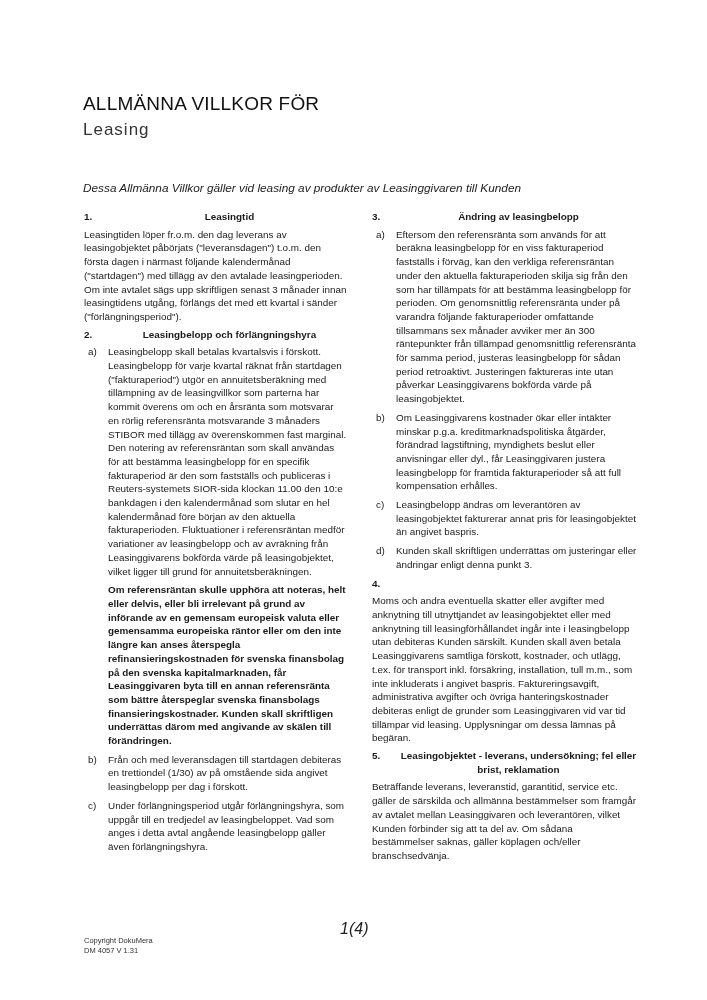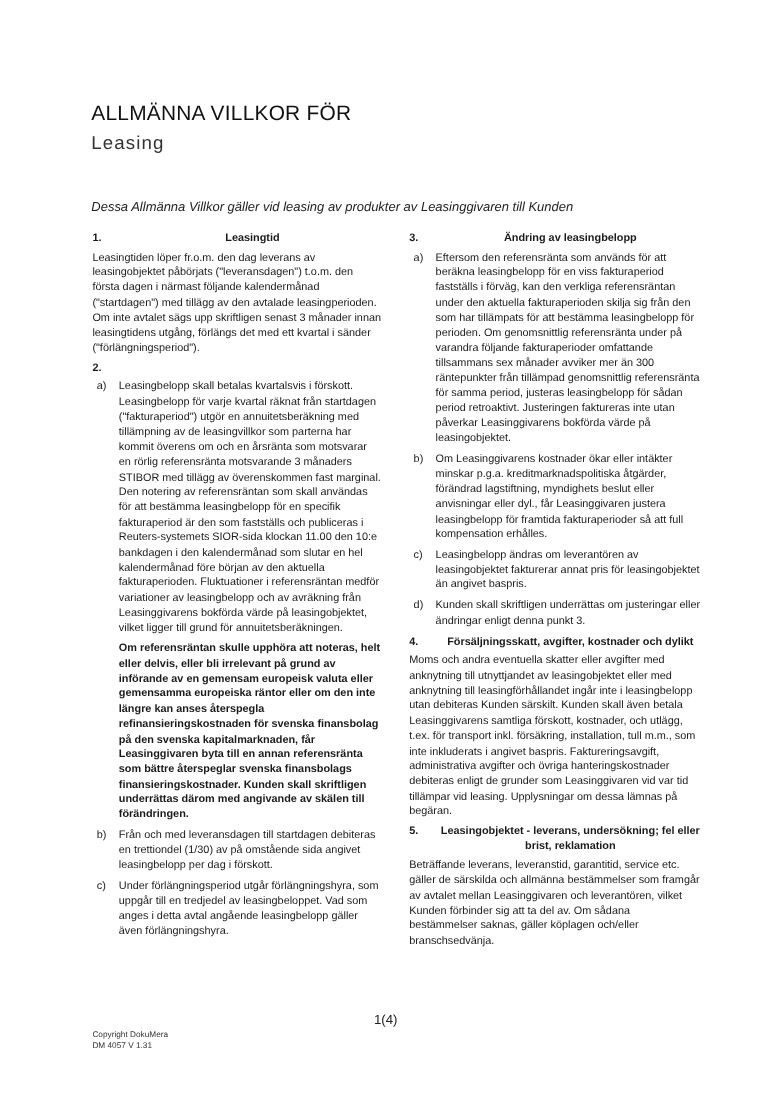--- a/index.html
+++ b/index.html
@@ -12,40 +12,41 @@
   .col.left { left:84px; }
   .col.right { left:372px; width:265px; }
   .h { font-weight:700; display:flex; margin:0 0 4px 0; }
   .h .num { width:28px; flex:none; }
   .h .txt { flex:1;text-align:center; }
   .p { margin:0 0 4px 0; }
   .item { display:flex; margin:0 0 5px 0; }
   .item .lbl { width:24px; flex:none; padding-left:4px; box-sizing:border-box; }
   .item .body { flex:1; }
   .item .body .p2 { margin-top:5px;font-weight:bold; }
-  .pageno { position:absolute; left:340px; top:920px; font-size:12px; color:#222; }
+  .pageno { position:absolute; left:340px; top:920px; font-size:16px; color:#222;font-style:italic; }
   .footer { position:absolute; left:84px; top:936px; font-size:7.5px; line-height:10px; color:#333; }
 </style>
 </head>
 <body>
 
 <h1 class="title">ALLMÄNNA VILLKOR FÖR</h1>
 <div class="subtitle">Leasing</div>
 <div class="intro">Dessa Allmänna Villkor gäller vid leasing av produkter av Leasinggivaren till Kunden</div>
 
 <div class="col left">
 
   <div class="h">
     <span class="num">1.</span>
     <span class="txt">Leasingtid</span>
   </div>
   <div class="p">Leasingtiden löper fr.o.m. den dag leverans av leasingobjektet påbörjats ("leveransdagen") t.o.m. den första dagen i närmast följande kalendermånad ("startdagen") med tillägg av den avtalade leasingperioden. Om inte avtalet sägs upp skriftligen senast 3 månader innan leasingtidens utgång, förlängs det med ett kvartal i sänder ("förlängningsperiod").</div>
 
   <div class="h">
     <span class="num">2.</span>
+    <span class="txt">Leasingbelopp och förlängningshyra</span>
   </div>
   <div class="item">
     <span class="lbl">a)</span>
     <div class="body">
       <div>Leasingbelopp skall betalas kvartalsvis i förskott. Leasingbelopp för varje kvartal räknat från startdagen ("fakturaperiod") utgör en annuitetsberäkning med tillämpning av de leasingvillkor som parterna har kommit överens om och en årsränta som motsvarar en rörlig referensränta motsvarande 3 månaders STIBOR med tillägg av överenskommen fast marginal. Den notering av referensräntan som skall användas för att bestämma leasingbelopp för en specifik fakturaperiod är den som fastställs och publiceras i Reuters-systemets SIOR-sida klockan 11.00 den 10:e bankdagen i den kalendermånad som slutar en hel kalendermånad före början av den aktuella fakturaperioden. Fluktuationer i referensräntan medför variationer av leasingbelopp och av avräkning från Leasinggivarens bokförda värde på leasingobjektet, vilket ligger till grund för annuitetsberäkningen.</div>
       <div class="p2">Om referensräntan skulle upphöra att noteras, helt eller delvis, eller bli irrelevant på grund av införande av en gemensam europeisk valuta eller gemensamma europeiska räntor eller om den inte längre kan anses återspegla refinansieringskostnaden för svenska finansbolag på den svenska kapitalmarknaden, får Leasinggivaren byta till en annan referensränta som bättre återspeglar svenska finansbolags finansieringskostnader.  Kunden skall skriftligen underrättas därom med angivande av skälen till förändringen.</div>
     </div>
   </div>
   <div class="item">
     <span class="lbl">b)</span>
@@ -75,21 +76,20 @@
     <span class="lbl">c)</span>
     <div class="body">Leasingbelopp ändras om leverantören av leasingobjektet fakturerar annat pris för leasingobjektet än angivet baspris.</div>
   </div>
   <div class="item">
     <span class="lbl">d)</span>
     <div class="body">Kunden skall skriftligen underrättas om justeringar eller ändringar enligt denna punkt 3.</div>
   </div>
 
   <div class="h">
     <span class="num">4.</span>
-    <span class="txt">Försäljningsskatt, avgifter, kostnader och dylikt</span>
   </div>
   <div class="p">Moms och andra eventuella skatter eller avgifter med anknytning till utnyttjandet av leasingobjektet eller med anknytning till leasingförhållandet ingår inte i leasingbelopp utan debiteras Kunden särskilt. Kunden skall även betala Leasinggivarens samtliga förskott, kostnader, och utlägg, t.ex. för transport inkl. försäkring, installation, tull m.m., som inte inkluderats i angivet baspris. Faktureringsavgift, administrativa avgifter och övriga hanteringskostnader debiteras enligt de grunder som Leasinggivaren vid var tid tillämpar vid leasing. Upplysningar om dessa lämnas på begäran.</div>
 
   <div class="h">
     <span class="num">5.</span>
     <span class="txt">Leasingobjektet - leverans, undersökning; fel eller brist, reklamation</span>
   </div>
   <div class="p">Beträffande leverans, leveranstid, garantitid, service etc. gäller de särskilda och allmänna bestämmelser som framgår av avtalet mellan Leasinggivaren och leverantören, vilket Kunden förbinder sig att ta del av. Om sådana bestämmelser saknas, gäller köplagen och/eller branschsedvänja.</div>
 </div>
 

